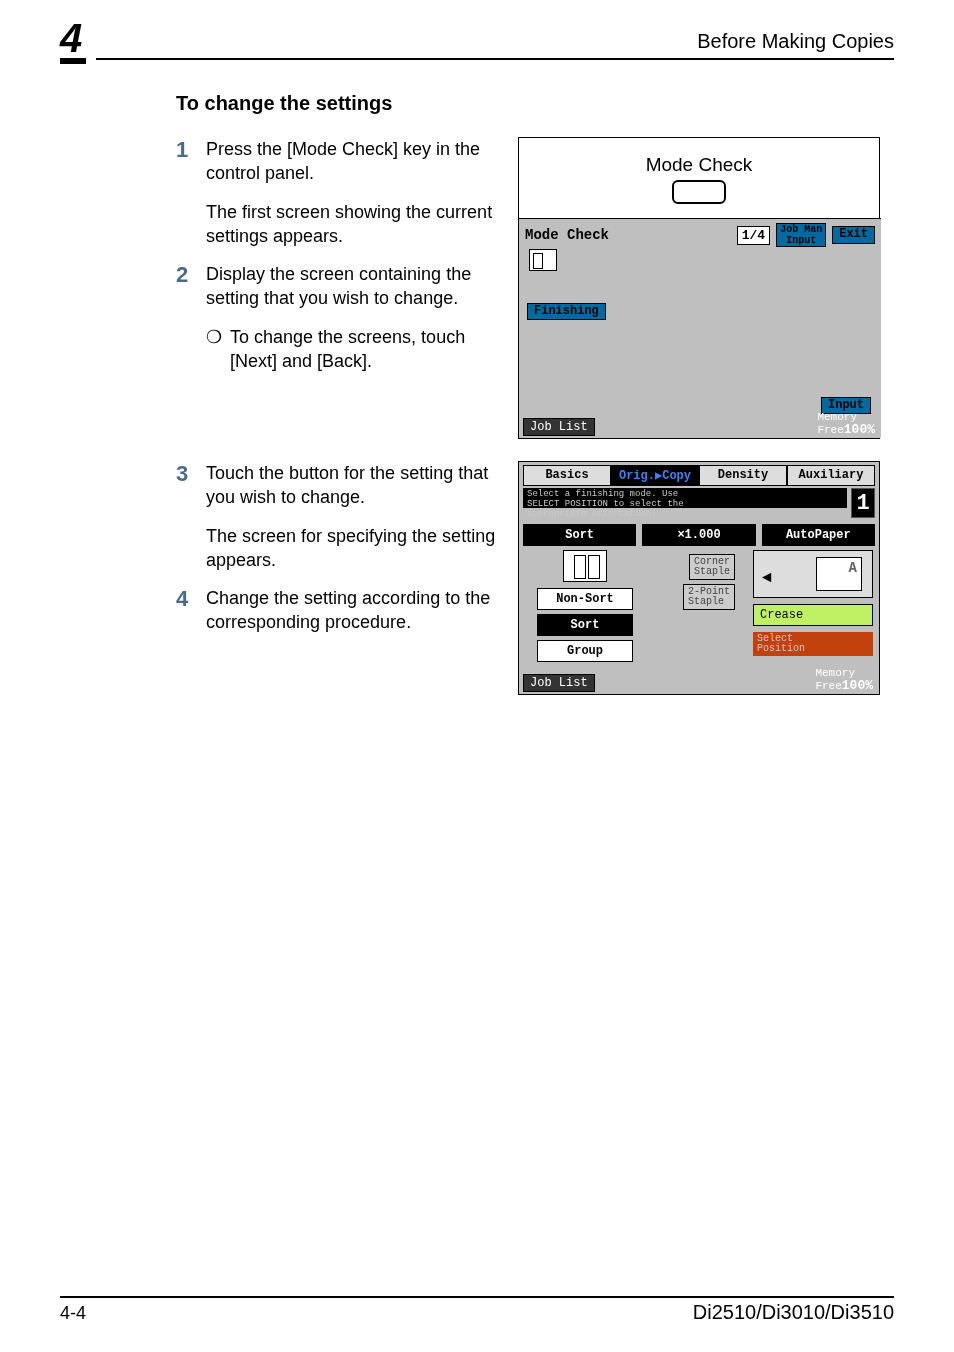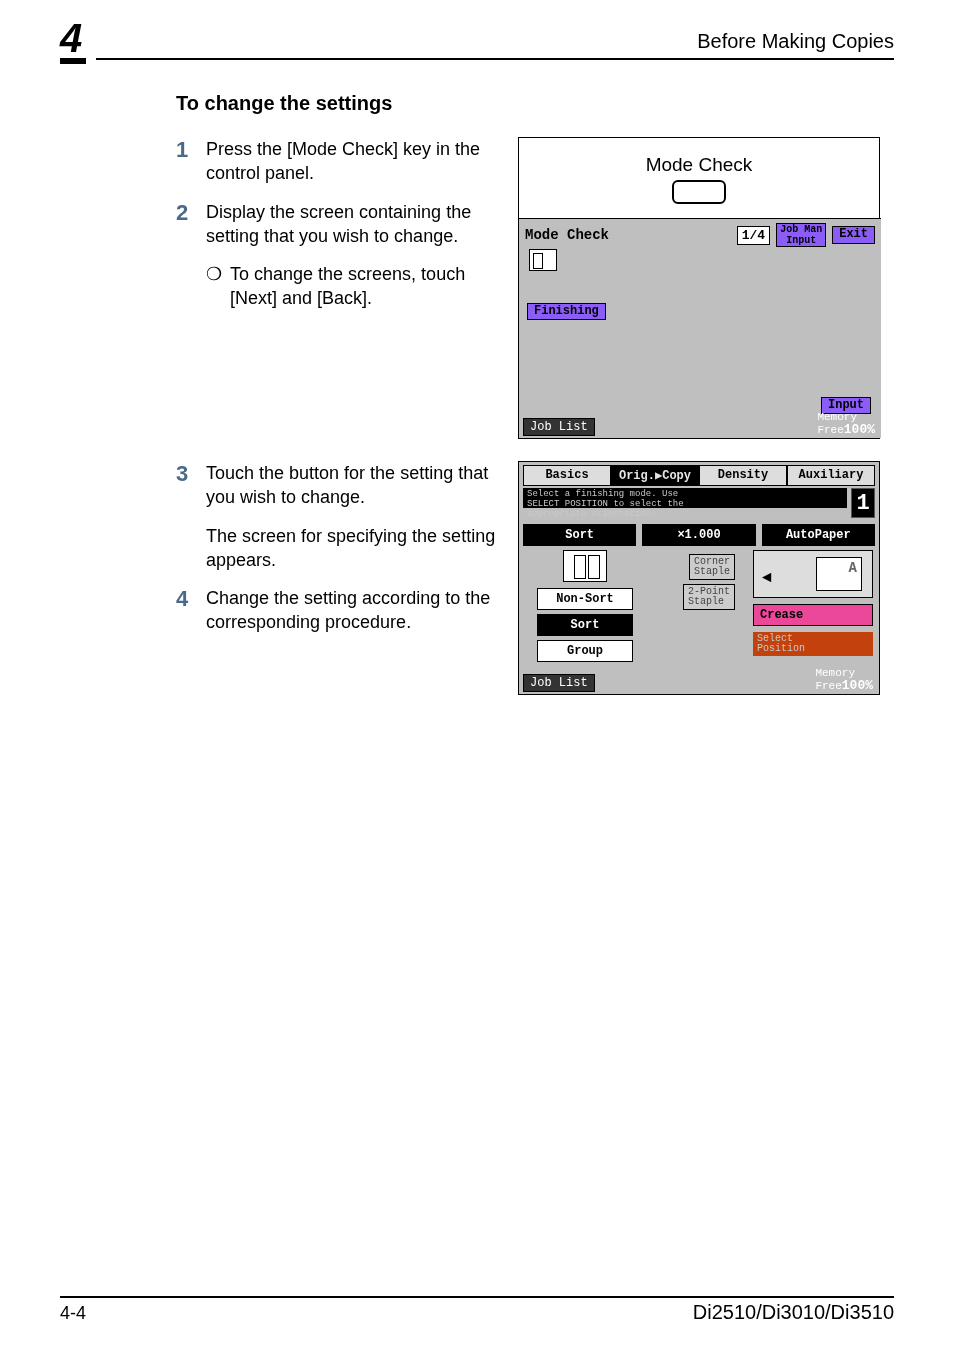--- a/index.html
+++ b/index.html
@@ -38,42 +38,42 @@
   .lcd {
     position: relative; width: 362px; height: 220px; background: #bfbfbf;
     border-top: 1px solid #000;
     font-family: "Lucida Console","Courier New",monospace; font-size: 12px;
   }
   .lcd .titlebar {
     position: absolute; top: 4px; left: 6px; right: 6px; display: flex; align-items: center; gap: 6px;
   }
   .lcd .titlebar .t-left { font-weight: bold; font-size: 14px; }
   .lcd .titlebar .t-page { margin-left: auto; font-weight: bold; font-size: 13px; background:#fff; padding:1px 4px; border:1px solid #000;}
-  .lbtn { background:#8b5cf6; border:1px solid #000; padding:1px 6px; font-size:12px; font-weight:bold; line-height:1.1; text-align:center; }
+  .lbtn { background:#0369a1; border:1px solid #000; padding:1px 6px; font-size:12px; font-weight:bold; line-height:1.1; text-align:center; }
   .lbtn.small { font-size:10px; padding:0 3px; }
   .lcd .icon-slot {
     position:absolute; top:30px; left:10px; width:28px; height:22px; background:#fff; border:1px solid #000;
   }
   .lcd .icon-slot::after { content:""; position:absolute; left:3px; top:3px; width:8px; height:14px; border:1px solid #000; }
   .lcd .finishing { position:absolute; top:84px; left:8px; }
   .lcd .next { position:absolute; bottom:24px; right:10px; }
   .lcd .joblist {
     position:absolute; bottom:2px; left:4px; background:#333; color:#fff; padding:1px 6px; font-size:12px; border:1px solid #000;
   }
   .lcd .mem { position:absolute; bottom:2px; right:6px; color:#fff; font-size:11px; line-height:1; text-align:left; }
   .lcd .mem b { color:#fff; font-size:13px; }
   
   .fig2 {
     position: relative; width: 362px; height: 234px; background:#bfbfbf;
     border: 1px solid #000;
     font-family: "Lucida Console","Courier New",monospace; font-size: 11px;
   }
   .tabs { position:absolute; top:3px; left:4px; right:4px; display:flex; gap:0; }
   .tab { flex:1; text-align:center; font-weight:bold; font-size:12px; padding:2px 0; background:#ddd; border:1px solid #000; }
-  .tab.sel { background:#000; color:#e5e5e5; }
+  .tab.sel { background:#000; color:#3b82f6; }
   .msgstrip {
     position:absolute; top:26px; left:4px; right:32px; height:20px; background:#000; color:#c8c8c8;
     padding:2px 4px; font-size:9px; line-height:1.1;
   }
   .count1 {
     position:absolute; top:26px; right:4px; width:24px; height:30px; background:#000; color:#fff;
     font-size:22px; font-weight:bold; text-align:center; line-height:30px; border:1px solid #555;
   }
   .row3 { position:absolute; top:62px; left:4px; right:4px; display:flex; gap:6px; }
   .pill { flex:1; background:#000; color:#fff; text-align:center; font-weight:bold; padding:3px 0; border:1px solid #000; font-size:12px; }
@@ -87,21 +87,21 @@
   .orienticon::after  { content:""; position:absolute; left:24px; top:4px; width:10px; height:22px; border:1px solid #000; }
   .midcol { position:absolute; top:92px; left:116px; width:100px; display:flex; flex-direction:column; gap:4px;align-items:flex-end; }
   .gbtn { background:#ccc; border:1px solid #000; color:#444; text-align:left; padding:2px 4px; font-size:10px; line-height:1; }
   .rightcol { position:absolute; top:88px; right:6px; width:120px; display:flex; flex-direction:column; gap:6px; }
   .paperprev {
     height:48px; background:#ddd; border:1px solid #000; position:relative;
   }
   .paperprev .arrow { position:absolute; left:8px; top:18px; font-size:16px; }
   .paperprev .sheet { position:absolute; right:10px; top:6px; width:46px; height:34px; background:#fff; border:1px solid #000; }
   .paperprev .sheet::after { content:"A"; position:absolute; right:4px; top:2px; font-size:14px; font-weight:bold; color:#666; }
-  .crease { background:#ec4899; border:1px solid #000; padding:3px 6px; font-weight:bold; font-size:12px; }
+  .crease { background:#bef264; border:1px solid #000; padding:3px 6px; font-weight:normal; font-size:12px; }
   .selpos { background:#c2410c; color:#c8c8c8; padding:2px 4px; font-size:10px; line-height:1; }
   .fig2 .joblist2 { position:absolute; bottom:2px; left:4px; background:#333; color:#fff; padding:1px 6px; font-size:12px; border:1px solid #000;}
   .fig2 .mem2 { position:absolute; bottom:2px; right:6px; color:#fff; font-size:11px; line-height:1; }
   .fig2 .mem2 b { color:#fff; font-size:13px; }
   
   .footer-rule { position:absolute; bottom:54px; left:60px; right:60px; height:2px; background:#000; }
   .footer-left { position:absolute; bottom:28px; left:60px; font-size:18px; }
   .footer-right { position:absolute; bottom:28px; right:60px; font-size:20px; }
 </style>
 </head>
@@ -114,20 +114,21 @@
 
   <div class="content">
     <div class="section-title">To change the settings</div>
 
     <div class="row">
       <div class="textcol">
         <div class="step">
           <div class="stepnum">1</div>
           <div class="steptext">Press the [Mode Check] key in the control panel.</div>
         </div>
+        <div class="stepbody">The first screen showing the current settings appears.</div>
 
         <div class="step">
           <div class="stepnum">2</div>
           <div class="steptext">Display the screen containing the setting that you wish to change.</div>
         </div>
         <div class="bullet">
           <div class="bmark">❍</div>
           <div>To change the screens, touch [Next] and [Back].</div>
         </div>
       </div>

